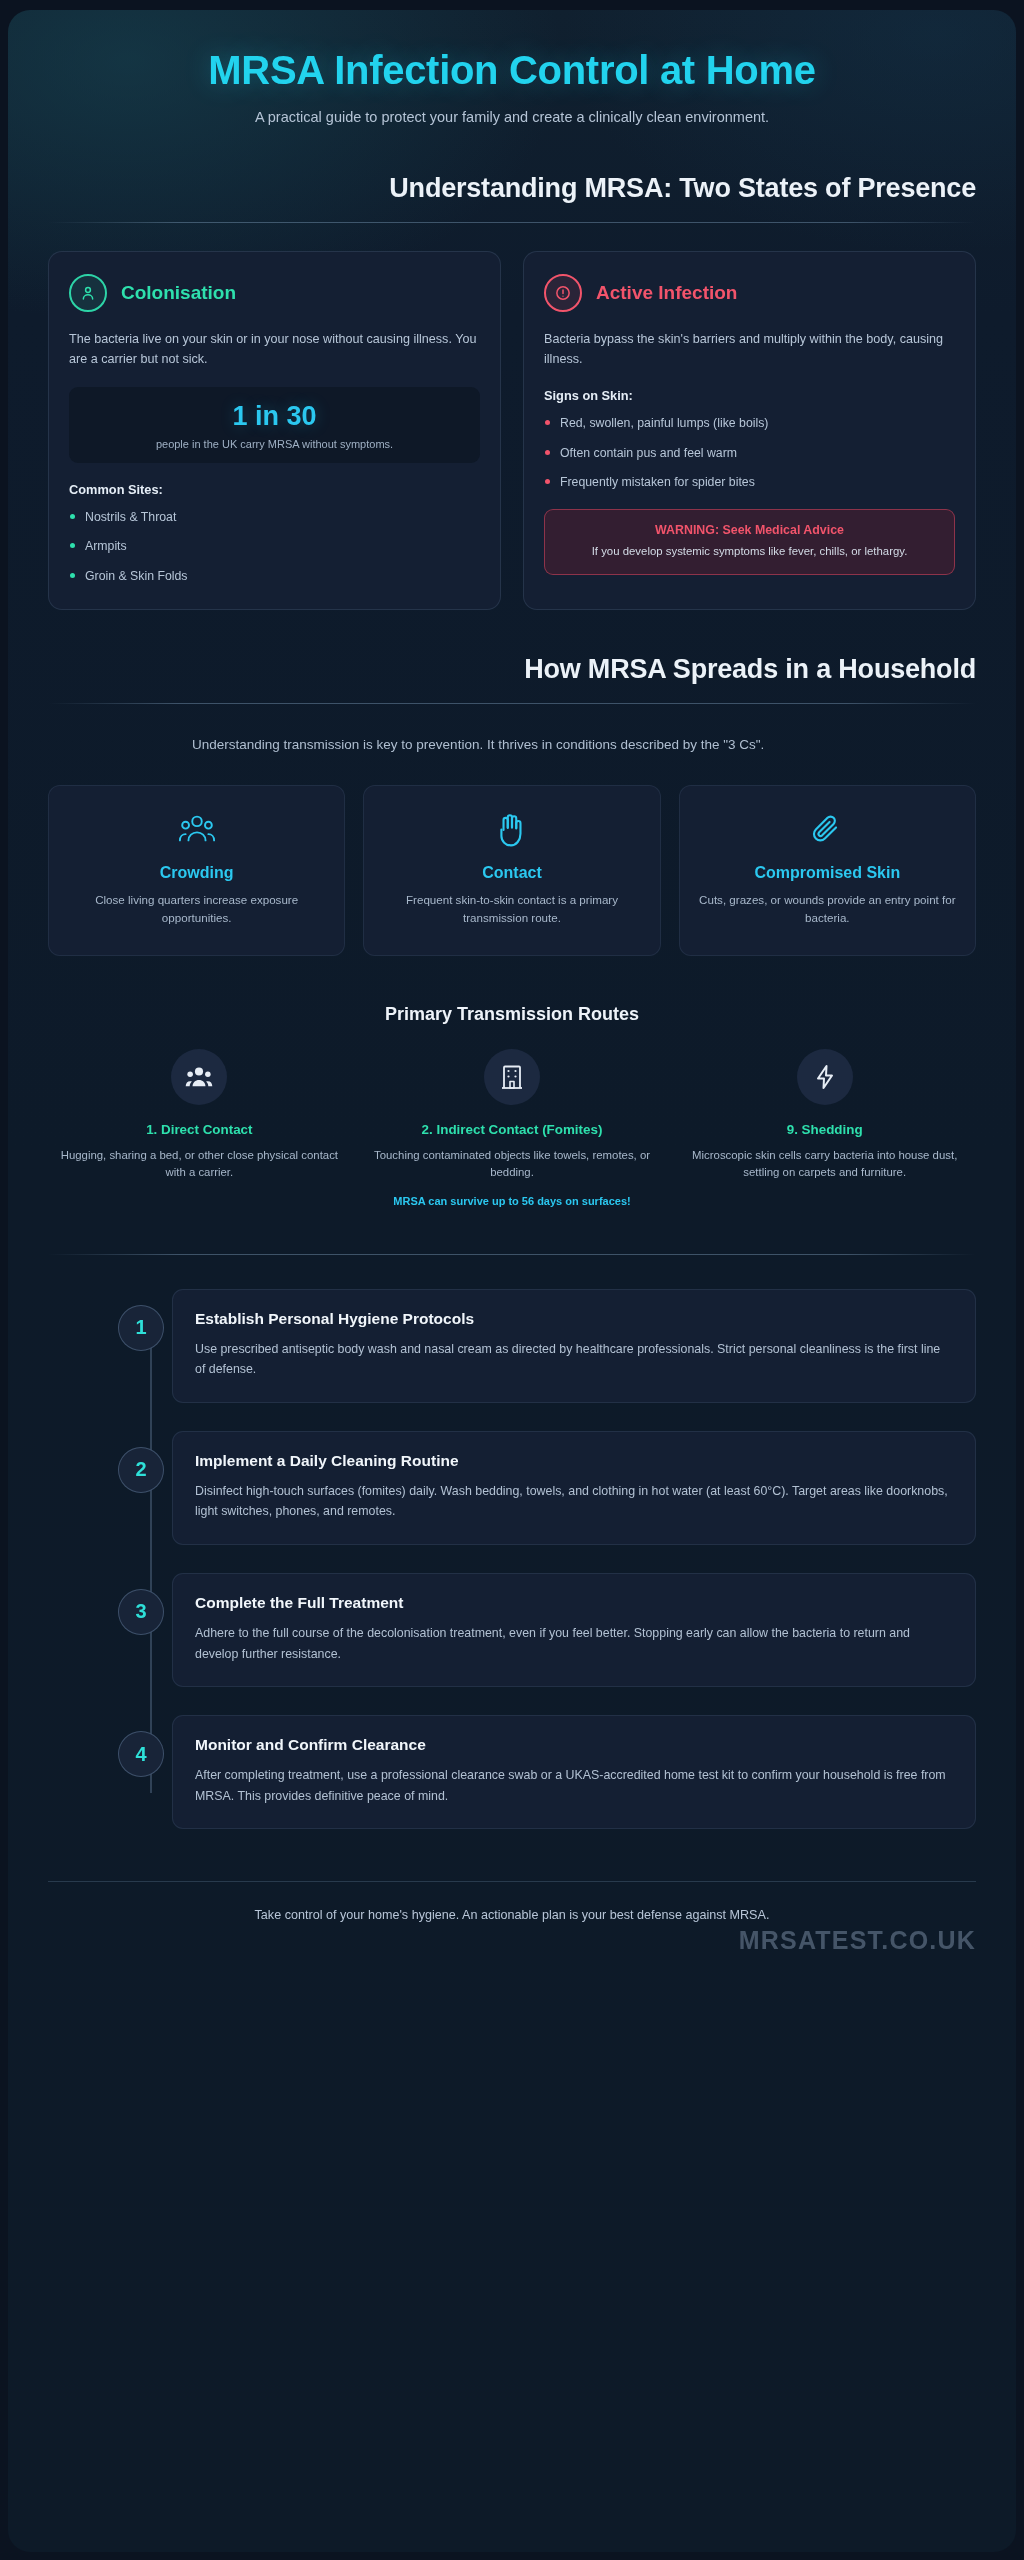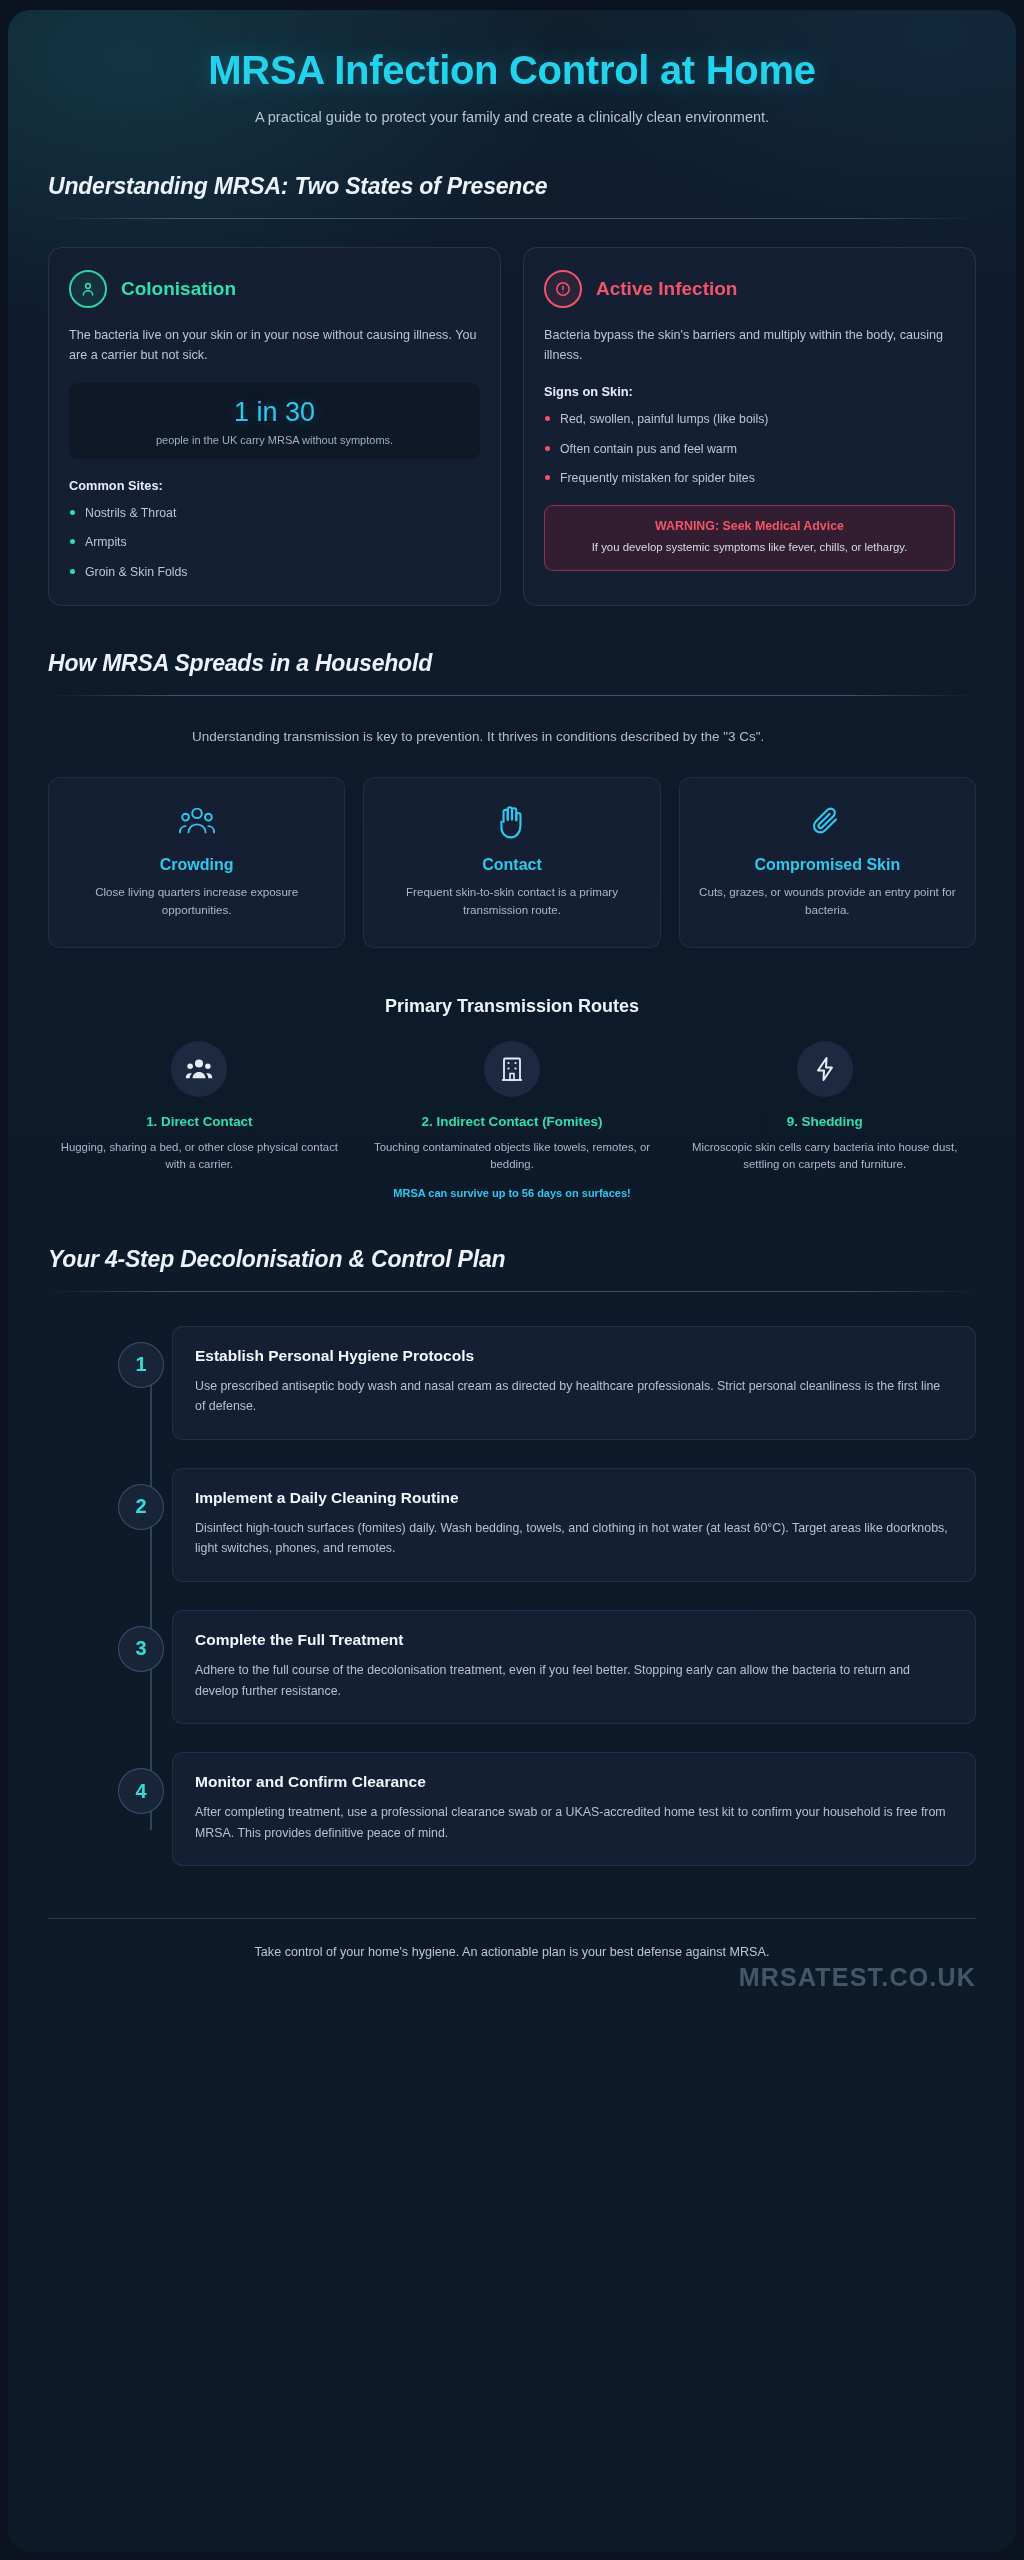--- a/index.html
+++ b/index.html
@@ -46,26 +46,25 @@
     margin: 14px auto 0;
     max-width: 560px;
     font-size: 14.5px;
     color: #b5c4d6;
     line-height: 1.5;
   }
 
   
   .section { margin-top: 44px; }
   .section-head {
-    text-align: left;
-    font-size: 23px;
+    text-align: right;
+    font-size: 27px;
     font-weight: bold;
     color: #ecf2f8;
     letter-spacing: -0.2px;
-    font-style: italic;
   }
   .section-rule {
     height: 1px;
     background: linear-gradient(90deg, rgba(120,150,180,0) 0%, rgba(128,160,190,0.42) 14%, rgba(128,160,190,0.42) 86%, rgba(120,150,180,0) 100%);
     margin: 18px 0 0;
   }
   .section-intro {
     margin: 30px auto 0;
     max-width: 640px;
     text-align: left;
@@ -113,21 +112,21 @@
 
   .stat-box {
     margin-top: 18px;
     background: #0e1827;
     border-radius: 9px;
     padding: 15px 12px 13px;
     text-align: center;
   }
   .stat-value {
     font-size: 27px;
-    font-weight: normal;
+    font-weight: bold;
     color: #2bc8f0;
     text-shadow: 0 0 16px rgba(43,200,240,0.28);
     line-height: 1.05;
   }
   .stat-label {
     margin-top: 7px;
     font-size: 11px;
     color: #9fb0c4;
   }
 
@@ -483,21 +482,20 @@
           </svg>
         </div>
         <div class="route-title">9. Shedding</div>
         <div class="route-desc">Microscopic skin cells carry bacteria into house dust, settling on carpets and furniture.</div>
       </div>
 
     </div>
   </div>
 
   <div class="section">
-    <div class="section-head">Your 4-Step Decolonisation &amp; Control Plan</div>
     <div class="section-rule"></div>
 
     <div class="steps">
       <div class="steps-line"></div>
 
       <div class="step">
         <div class="step-num">1</div>
         <div class="step-card">
           <div class="step-title">Establish Personal Hygiene Protocols</div>
           <div class="step-desc">Use prescribed antiseptic body wash and nasal cream as directed by healthcare professionals. Strict personal cleanliness is the first line of defense.</div>

